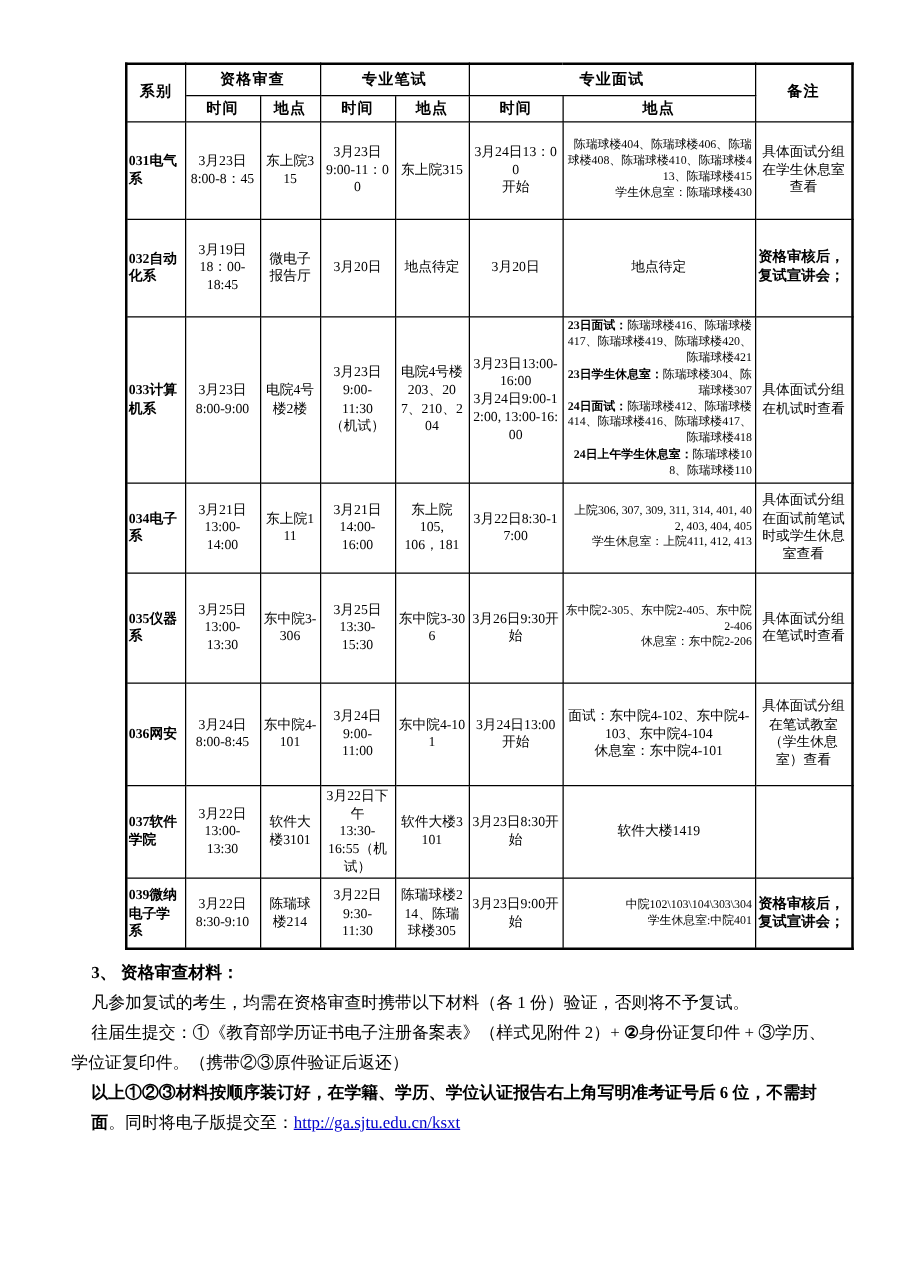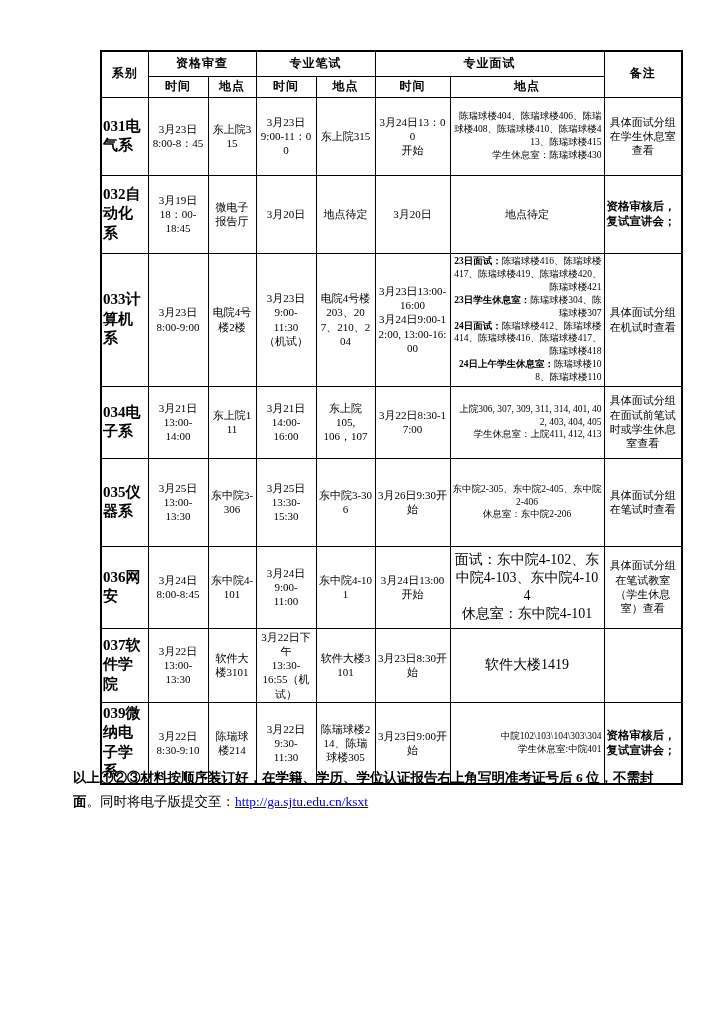--- a/index.html
+++ b/index.html
@@ -18,24 +18,24 @@
   }
   .schedule th, .schedule td {
     border:1px solid #000;
     text-align:center; vertical-align:middle;
     font-size:11px; line-height:1.3;
     padding:1px 2px;
     white-space:pre-line;
     word-break:break-all;
   }
   .schedule th { font-weight:bold; font-size:12px; letter-spacing:1px; }
-  td.dept { text-align:left; font-weight:bold; font-size:15px; padding:1px; letter-spacing:0; }
+  td.dept { text-align:left; font-weight:bold; font-size:11px; padding:1px; letter-spacing:0; }
   td.small { font-size:9.5px; line-height:1.35;text-align:right; }
-  td.mid { font-size:14px; }
-  td.left { text-align:center; }
+  td.mid { font-size:11px; }
+  td.left { text-align:right; }
   td.rem-bold { font-weight:bold; text-align:left; font-size:11.5px; }
   .b { font-weight:bold; }
 
   .notes {
     position:absolute; left:57px; top:766px; width:612px;
     font-size:13.5px; line-height:24px;
   }
   .notes p { text-indent:16px; white-space:pre-line; }
   .notes p.heading { font-weight:bold; }
   .notes p.block { text-indent:0; margin-left:16px; }
@@ -123,21 +123,21 @@
         <td class="dept">034电子系</td>
         <td>3月21日
 13:00-
 14:00</td>
         <td>东上院111</td>
         <td>3月21日
 14:00-
 16:00</td>
         <td>东上院
 105,
-106，107</td>
+106，181</td>
         <td>3月22日8:30-17:00</td>
         <td class="small">上院306, 307, 309, 311, 314, 401, 402, 403, 404, 405
 学生休息室：上院411, 412, 413</td>
         <td>具体面试分组在面试前笔试时或学生休息室查看</td>
       </tr>
       <tr style="height:88px">
         <td class="dept">035仪器系</td>
         <td>3月25日
 13:00-
 13:30</td>
@@ -190,17 +190,21 @@
         <td>陈瑞球楼214、陈瑞球楼305</td>
         <td>3月23日9:00开始</td>
         <td class="small">中院102\103\104\303\304
 学生休息室:中院401</td>
         <td class="rem-bold">资格审核后，复试宣讲会；</td>
       </tr>
     </tbody>
   </table>
 
   <section class="notes">
+    <p class="heading">3、 资格审查材料：</p>
+    <p>凡参加复试的考生，均需在资格审查时携带以下材料（各 1 份）验证，否则将不予复试。</p>
+    <p><span>往届生提交：①《教育部学历证书电子注册备案表》（样式见附件 2）+ </span><span class="b">②</span><span>身份证复印件 + ③学历、
+学位证复印件。（携带②③原件验证后返还）</span></p>
     <p class="block"><span class="b">以上①②③材料按顺序装订好，在学籍、学历、学位认证报告右上角写明准考证号后 6 位，不需封
 面</span><span>。同时将电子版提交至：</span><span class="link">http://ga.sjtu.edu.cn/ksxt</span></p>
   </section>
 
 </div>
 
 </body></html>

